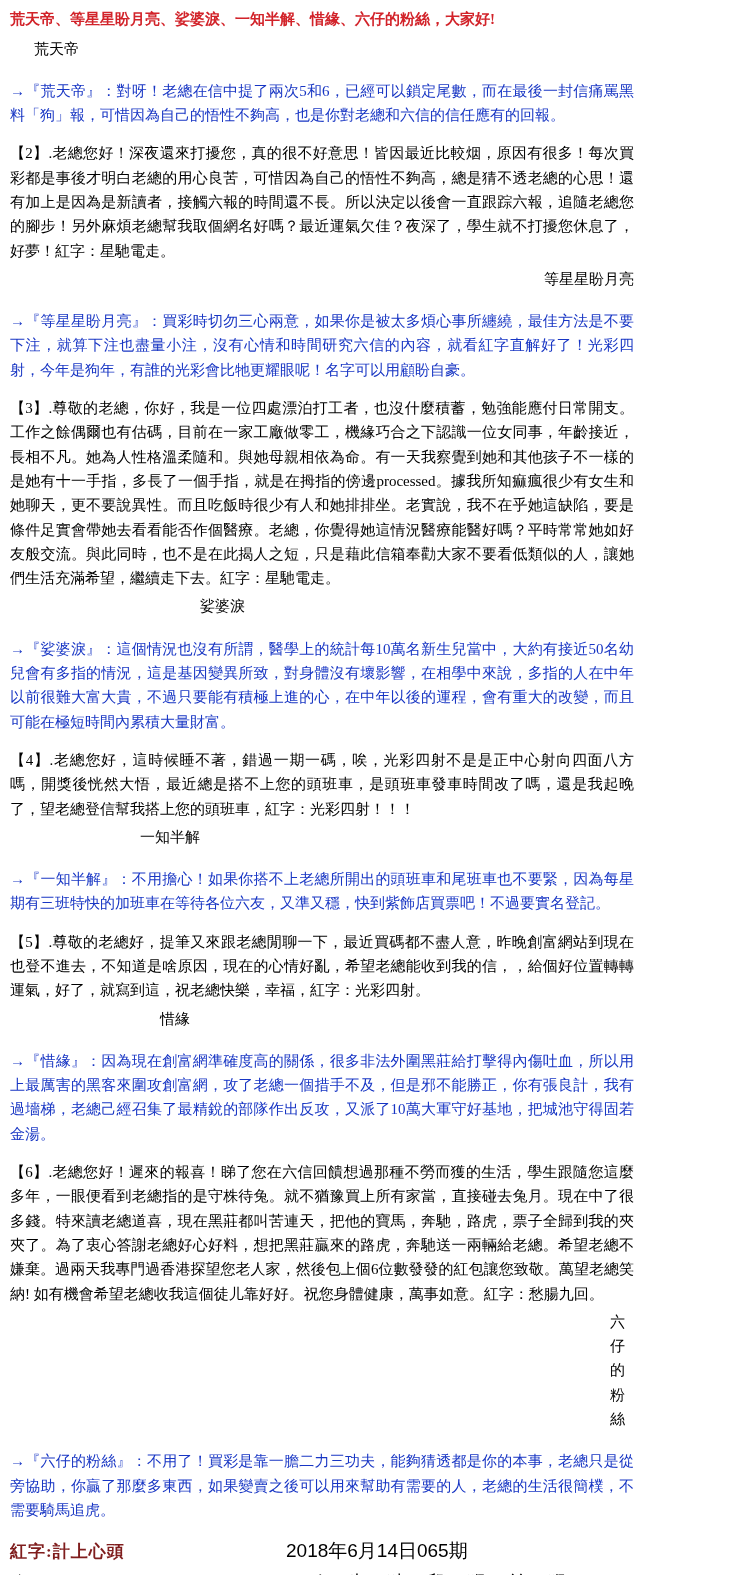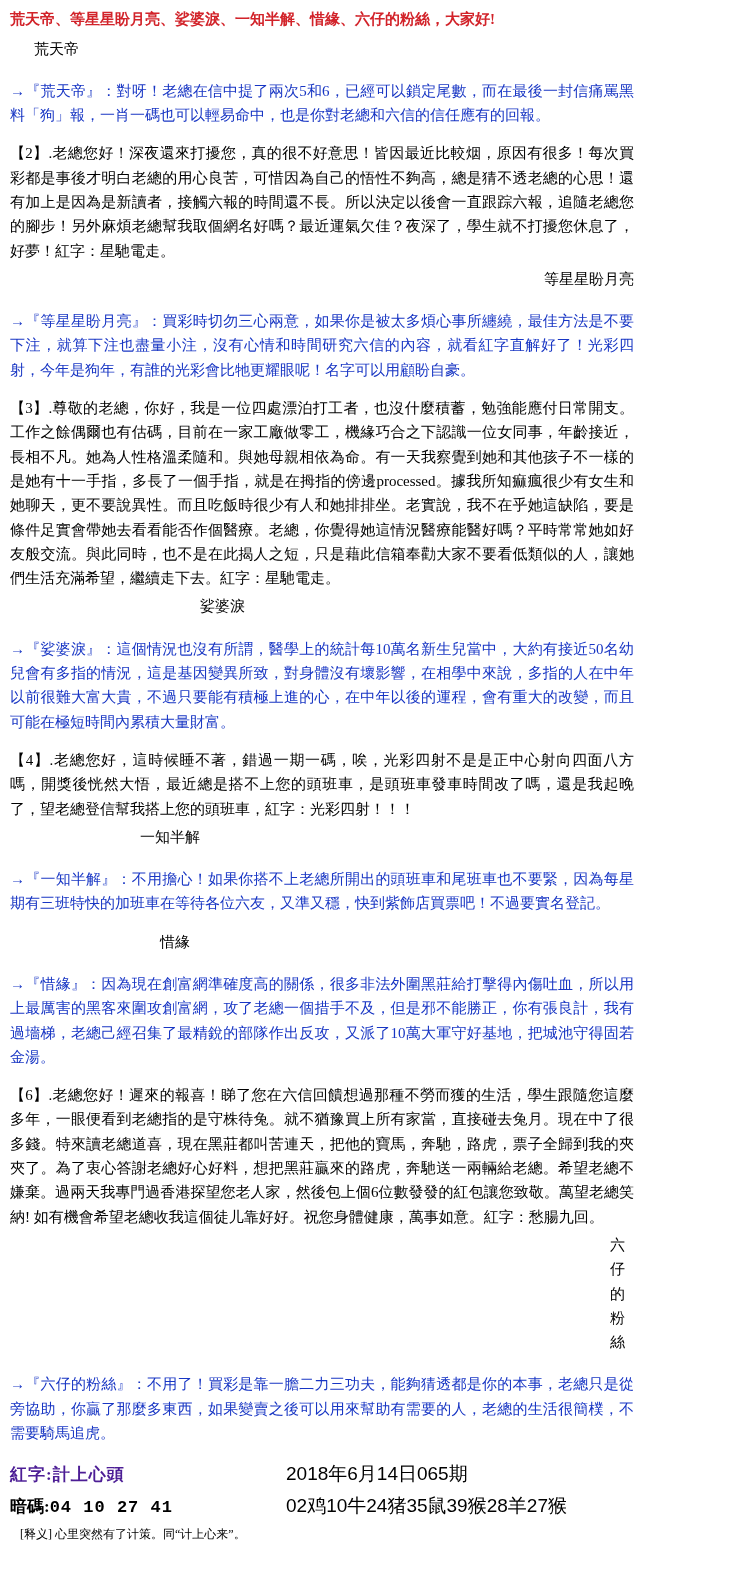--- a/index.html
+++ b/index.html
@@ -66,21 +66,21 @@
     margin-bottom: 6px;
   }
   .footer-left {
     width: 276px;
     flex: none;
   }
   .footer-right {
     flex: 1;
   }
   .redtitle {
-    color: #4c1d95;
+    color: #7f1d1d;
     font-weight: bold;
     font-size: 17px;
     letter-spacing: 1px;
   }
   .date-line {
     font-size: 19px;
     color: #000;
     font-family: "Liberation Sans", sans-serif;
     letter-spacing: 0px;
   }
@@ -111,21 +111,21 @@
 </head>
 <body>
 
 <div class="page">
 
   <div class="greeting">荒天帝、等星星盼月亮、娑婆淚、一知半解、惜緣、六仔的粉絲，大家好!</div>
 
   <div class="block">
     <span class="signature sig-indent-1">荒天帝</span>
     <div class="spacer"></div>
-    <p class="reply">→『荒天帝』：對呀！老總在信中提了兩次5和6，已經可以鎖定尾數，而在最後一封信痛罵黑料「狗」報，一肖一碼也可以輕易命中，也是你對老總和六信的信任應有的回報。</p>
+    <p class="reply">→『荒天帝』：對呀！老總在信中提了兩次5和6，已經可以鎖定尾數，而在最後一封信痛罵黑料「狗」報，可惜因為自己的悟性不夠高，也是你對老總和六信的信任應有的回報。</p>
   </div>
 
   <div class="block">
     <p class="letter">【2】.老總您好！深夜還來打擾您，真的很不好意思！皆因最近比較烟，原因有很多！每次買彩都是事後才明白老總的用心良苦，可惜因為自己的悟性不夠高，總是猜不透老總的心思！還有加上是因為是新讀者，接觸六報的時間還不長。所以決定以後會一直跟踪六報，追隨老總您的腳步！另外麻煩老總幫我取個網名好嗎？最近運氣欠佳？夜深了，學生就不打擾您休息了，好夢！紅字：星馳電走。</p>
     <span class="signature sig-indent-2">等星星盼月亮</span>
     <div class="spacer"></div>
     <p class="reply">→『等星星盼月亮』：買彩時切勿三心兩意，如果你是被太多煩心事所纏繞，最佳方法是不要下注，就算下注也盡量小注，沒有心情和時間研究六信的內容，就看紅字直解好了！光彩四射，今年是狗年，有誰的光彩會比牠更耀眼呢！名字可以用顧盼自豪。</p>
   </div>
 
   <div class="block">
@@ -136,20 +136,21 @@
   </div>
 
   <div class="block">
     <p class="letter">【4】.老總您好，這時候睡不著，錯過一期一碼，唉，光彩四射不是是正中心射向四面八方嗎，開獎後恍然大悟，最近總是搭不上您的頭班車，是頭班車發車時間改了嗎，還是我起晚了，望老總登信幫我搭上您的頭班車，紅字：光彩四射！！！</p>
     <span class="signature sig-indent-4">一知半解</span>
     <div class="spacer"></div>
     <p class="reply">→『一知半解』：不用擔心！如果你搭不上老總所開出的頭班車和尾班車也不要緊，因為每星期有三班特快的加班車在等待各位六友，又準又穩，快到紫飾店買票吧！不過要實名登記。</p>
   </div>
 
   <div class="block">
+    <p class="letter">【5】.尊敬的老總好，提筆又來跟老總閒聊一下，最近買碼都不盡人意，昨晚創富網站到現在也登不進去，不知道是啥原因，現在的心情好亂，希望老總能收到我的信，，給個好位置轉轉運氣，好了，就寫到這，祝老總快樂，幸福，紅字：光彩四射。</p>
     <span class="signature sig-indent-5">惜緣</span>
     <div class="spacer"></div>
     <p class="reply">→『惜緣』：因為現在創富網準確度高的關係，很多非法外圍黑莊給打擊得內傷吐血，所以用上最厲害的黑客來圍攻創富網，攻了老總一個措手不及，但是邪不能勝正，你有張良計，我有過墻梯，老總己經召集了最精銳的部隊作出反攻，又派了10萬大軍守好基地，把城池守得固若金湯。</p>
   </div>
 
   <div class="block">
     <p class="letter">【6】.老總您好！遲來的報喜！睇了您在六信回饋想過那種不勞而獲的生活，學生跟隨您這麼多年，一眼便看到老總指的是守株待兔。就不猶豫買上所有家當，直接碰去兔月。現在中了很多錢。特來讀老總道喜，現在黑莊都叫苦連天，把他的寶馬，奔馳，路虎，票子全歸到我的夾夾了。為了衷心答謝老總好心好料，想把黑莊贏來的路虎，奔馳送一兩輛給老總。希望老總不嫌棄。過兩天我專門過香港探望您老人家，然後包上個6位數發發的紅包讓您致敬。萬望老總笑納! 如有機會希望老總收我這個徒儿靠好好。祝您身體健康，萬事如意。紅字：愁腸九回。</p>
     <span class="signature sig-indent-6">六仔的粉絲</span>
     <div class="spacer"></div>
     <p class="reply">→『六仔的粉絲』：不用了！買彩是靠一膽二力三功夫，能夠猜透都是你的本事，老總只是從旁協助，你贏了那麼多東西，如果變賣之後可以用來幫助有需要的人，老總的生活很簡樸，不需要騎馬追虎。</p>

